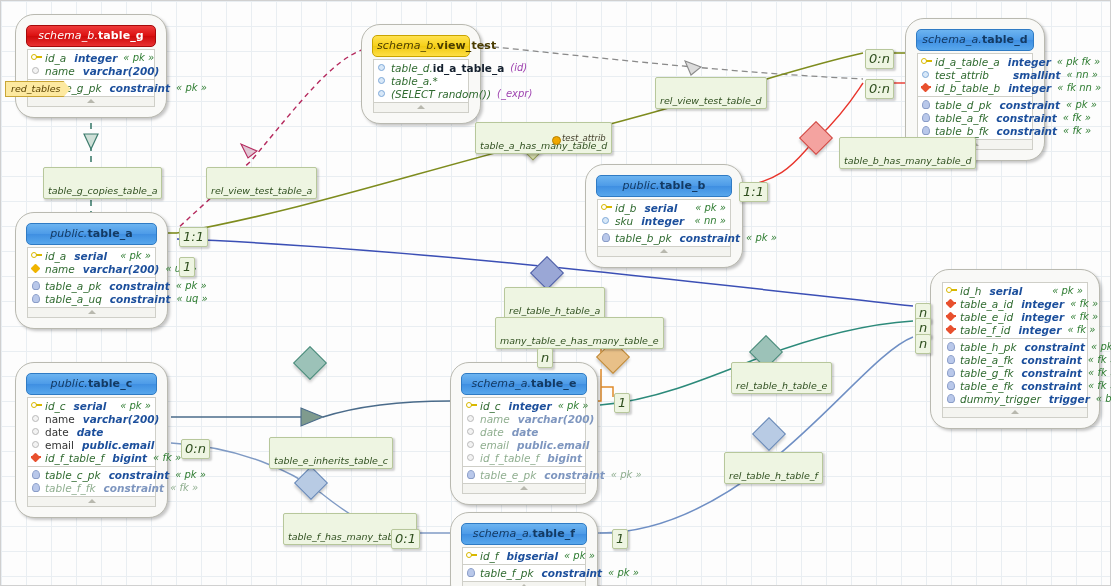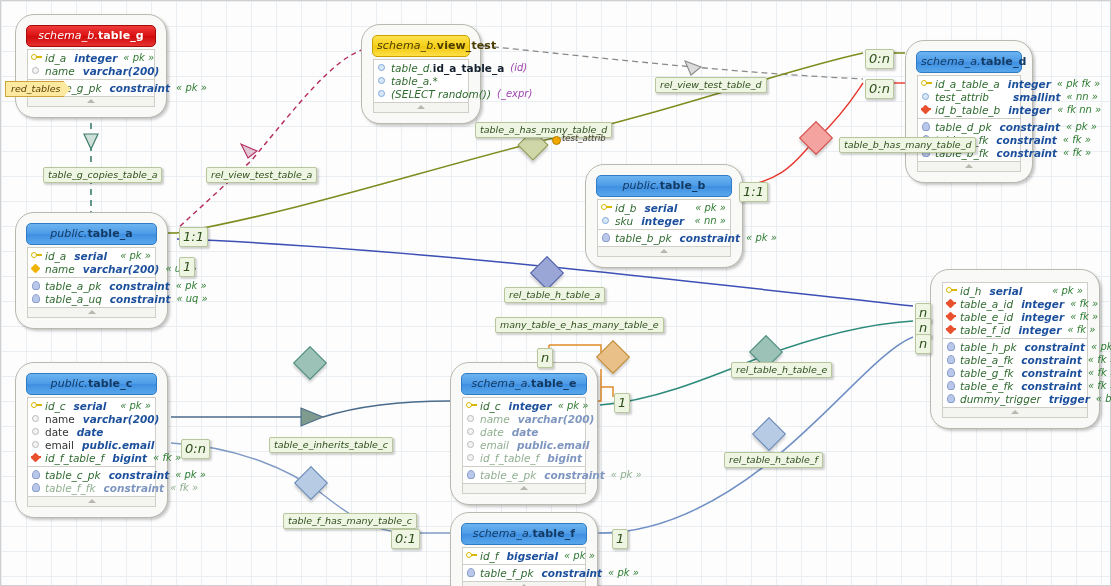--- a/index.html
+++ b/index.html
@@ -102,21 +102,21 @@
   .i-con:before{content:"";position:absolute;left:1px;top:1px;width:8px;height:9px;
     background:#b9c8ea;border:1px solid #8a9dc8;border-radius:50% 50% 50% 50%/60% 60% 40% 40%;box-sizing:border-box;}
 
   
   .elabel{
     position:absolute;z-index:6;
     background:#eef5e2;
     border:1px solid #b7c79b;
     border-radius:2px;
     font-size:9.5px;font-style:italic;color:#2f4f1f;
-    padding:1px 4px 2px 4px;
+    padding:17px 4px 2px 4px;
     white-space:nowrap;
     box-shadow:1.5px 1.5px 2px rgba(0,0,0,.18);
   }
   .card{
     position:absolute;z-index:7;
     background:#eef5e2;border:1px solid #b7c79b;border-radius:2px;
     font-size:13px;font-style:italic;color:#2f4f1f;
     padding:1px 3px 2px 3px;white-space:nowrap;
     box-shadow:1.5px 1.5px 2px rgba(0,0,0,.18);
   }
@@ -242,21 +242,21 @@
               <span class="ico i-dotb"></span>
               <span class="vname">(SELECT random())</span>
               <span class="flags">(_expr)</span>
             </div>
           </div>
         </div>
         <div class="footer">
           <div class="arr"></div>
         </div>
       </div>
-      <div class="tbl blue" style="left: 904px; top: 39px; width: 128px;">
+      <div class="tbl blue" style="left: 904px; top: 17px; width: 140px;">
         <div class="hdr"><span class="sch">schema_a.</span><span class="nm">table_d</span></div>
         <div class="sect first">
           <div class="rows">
             <div class="row">
               <span class="ico i-key"></span>
               <span class="cname">id_a_table_a</span>
               <span class="ctype" style="margin-left: 8px;">integer</span>
               <span class="flags">« pk fk »</span>
             </div>
             <div class="row">

